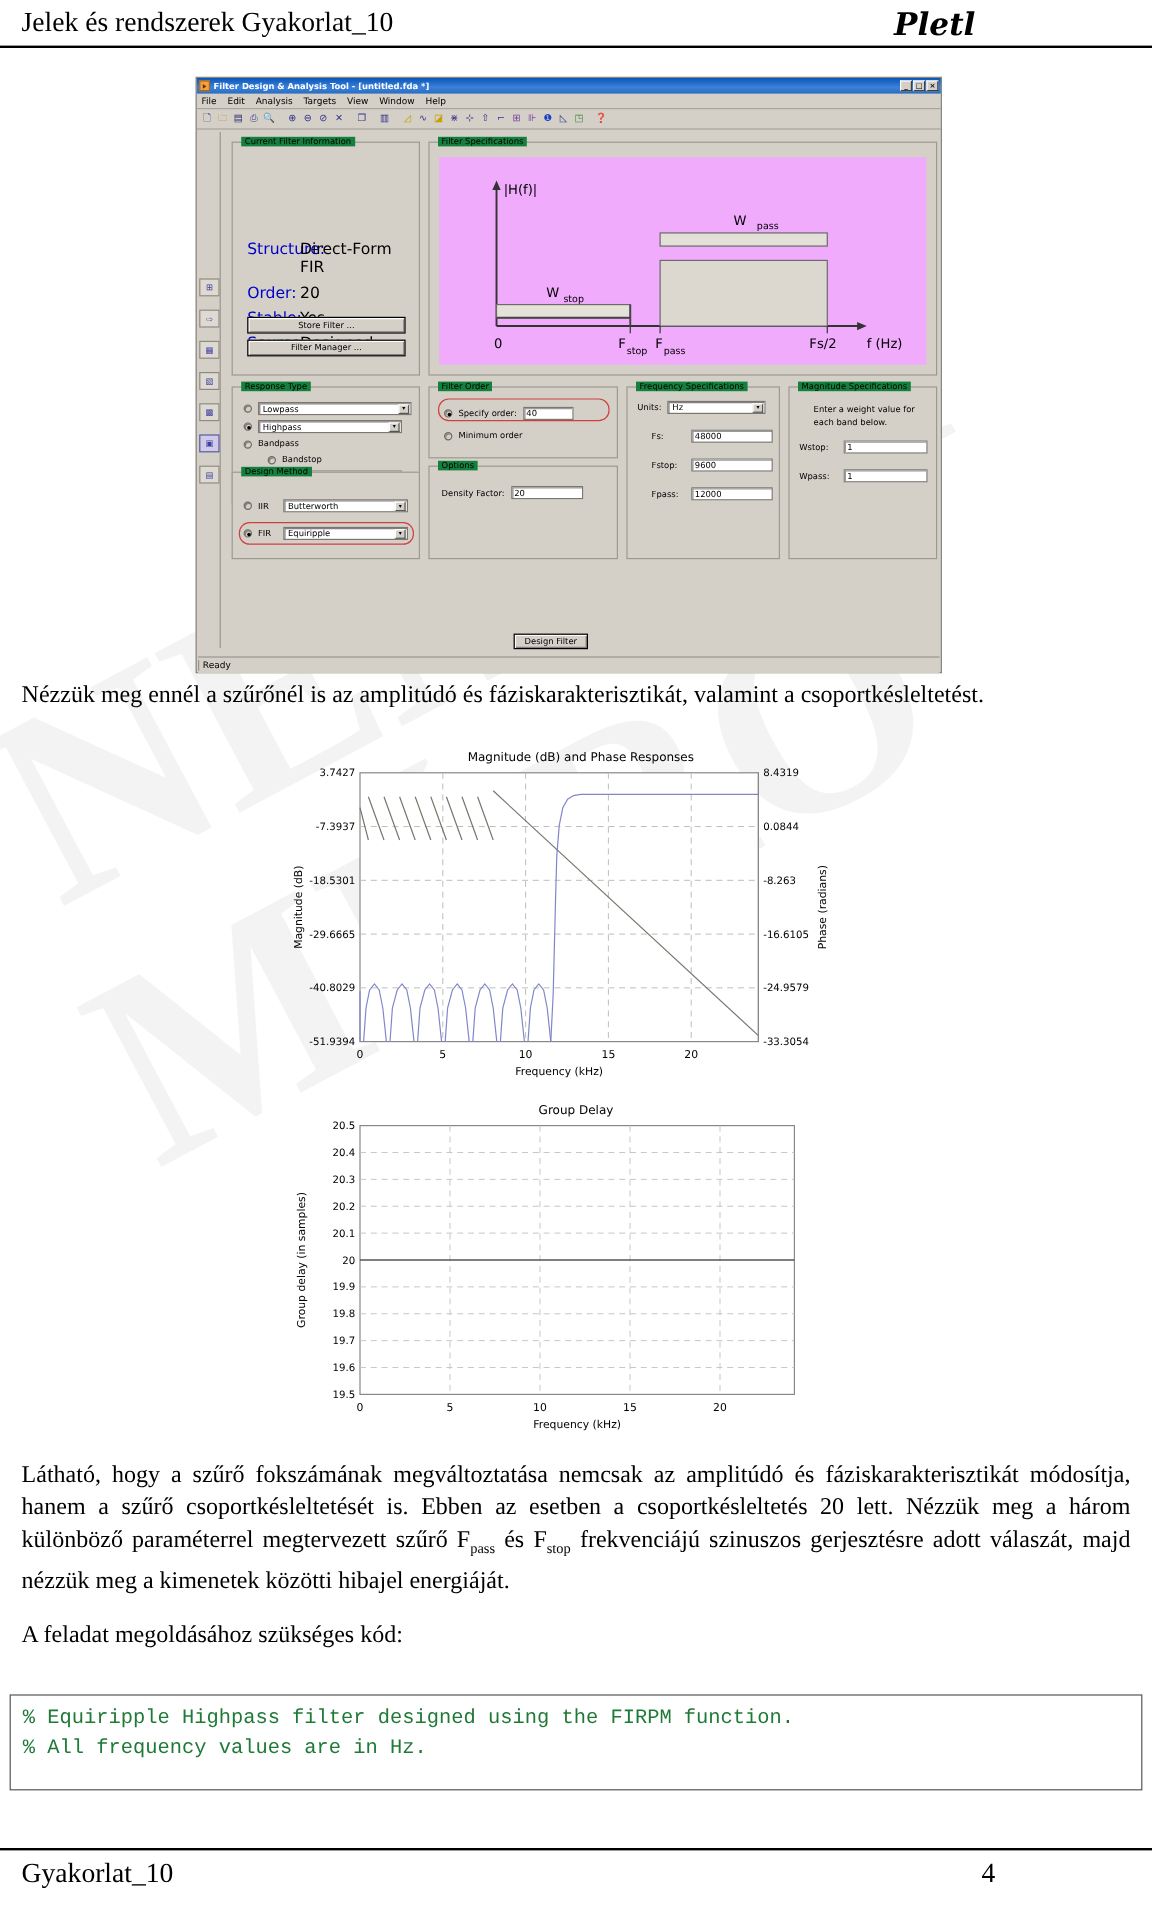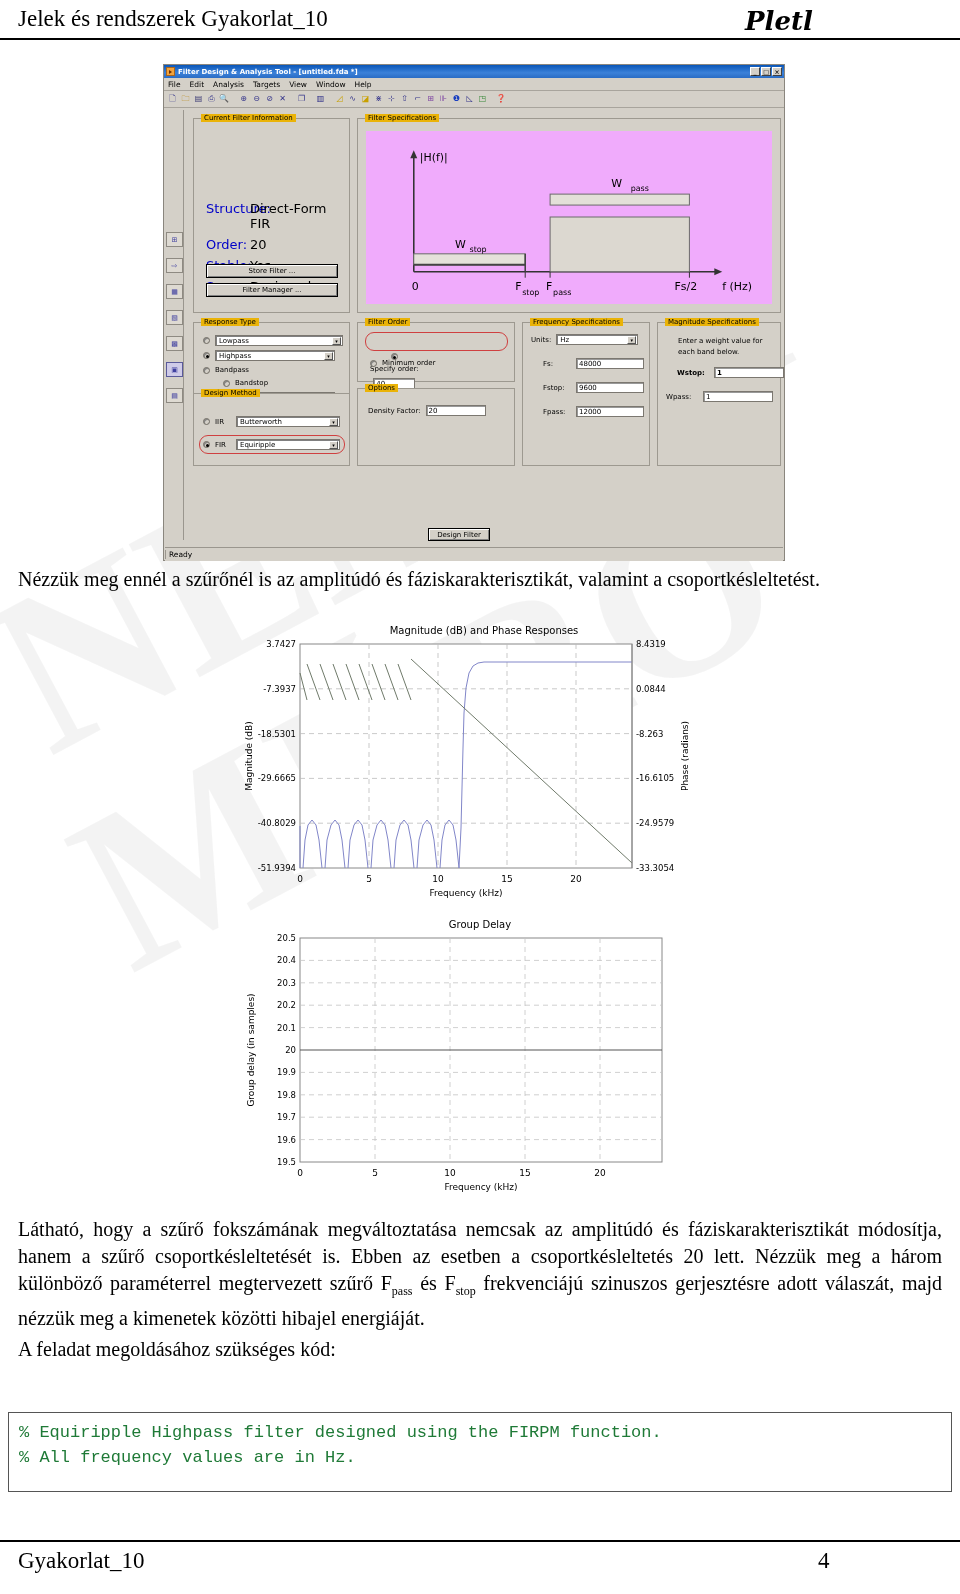--- a/index.html
+++ b/index.html
@@ -101,21 +101,21 @@
   .fda-main {
     position:absolute; left:21px; right:2px; top:2px; bottom:22px;
   }
 
   .group {
     position:absolute; border:1px solid #9d9990;
     background:#d4d0c8;
   }
   .group > .legend {
     position:absolute; left:7px; top:-5px; padding:0 3px;
-    background:#eab308; font-size:7px; color:#000; white-space:nowrap;
+    background:#15803d; font-size:7px; color:#000; white-space:nowrap;
   }
 
   
   #g-cfi { left:8px; top:8px; width:157px; height:195px; }
   .cfi-rows { position:absolute; left:12px; top:82px; font-size:13px; }
   .cfi-row { display:flex; margin-bottom:6px; }
   .cfi-k { width:44px; color:#0000c8; }
   .cfi-v { color:#000; }
   .btn {
     border:1px solid #000; background:#d4d0c8;
@@ -434,21 +434,21 @@
           <span class="combo" style="width:104px">
             <span>Equiripple</span>
             <span class="arrow">▾</span>
           </span>
         </div>
         <div class="red-ring" style="left:5px;top:41px;width:146px;height:19px;"></div>
       </div>
 
       <div class="group" id="g-order">
         <span class="legend">Filter Order</span>
-        <div class="ctl-row" style="position:absolute;left:12px;top:30px;flex-direction:column;">
+        <div class="ctl-row" style="position:absolute;left:12px;top:16px;">
           <span class="radio on"></span>
           <span class="static">Specify order:</span>
           <span class="tfield" style="width:42px">40</span>
         </div>
         <div class="ctl-row" style="position:absolute;left:12px;top:36px;">
           <span class="radio"></span>
           <span class="static">Minimum order</span>
         </div>
         <div class="red-ring" style="left:7px;top:9px;width:143px;height:19px;"></div>
       </div>
@@ -481,21 +481,21 @@
         <div class="ctl-row" style="position:absolute;left:20px;top:83px;">
           <span class="static" style="width:28px">Fpass:</span>
           <span class="tfield" style="width:68px">12000</span>
         </div>
       </div>
 
       <div class="group" id="g-mag">
         <span class="legend">Magnitude Specifications</span>
         <div class="static" style="position:absolute;left:20px;top:14px;">Enter a weight value for</div>
         <div class="static" style="position:absolute;left:20px;top:25px;">each band below.</div>
-        <div class="ctl-row" style="position:absolute;left:19px;top:44px;font-weight:bold;">
+        <div class="ctl-row" style="position:absolute;left:8px;top:44px;">
           <span class="static" style="width:32px">Wstop:</span>
           <span class="tfield" style="width:70px">1</span>
         </div>
         <div class="ctl-row" style="position:absolute;left:8px;top:68px;">
           <span class="static" style="width:32px">Wpass:</span>
           <span class="tfield" style="width:70px">1</span>
         </div>
       </div>
 
       <div class="btn" id="b-design">Design Filter</div>
@@ -622,21 +622,21 @@
       <text x="293" y="266">15</text>
       <text x="368" y="266">20</text>
     </g>
     <text x="249" y="280" text-anchor="middle" font-family="DejaVu Sans, sans-serif" font-size="9" fill="#000">Frequency (kHz)</text>
     <text x="22" y="140" transform="rotate(-90 22 140)" text-anchor="middle" font-family="DejaVu Sans, sans-serif" font-size="9" fill="#000">Group delay (in samples)</text>
   </svg>
 </div>
 
 <div class="para" id="p2">
   <span>Látható, hogy a szűrő fokszámának megváltoztatása nemcsak az amplitúdó és fáziskarakterisztikát módosítja, hanem a szűrő csoportkésleltetését is. Ebben az esetben a csoportkésleltetés 20 lett. Nézzük meg a három különböző paraméterrel megtervezett szűrő F</span><sub>pass</sub><span> és F</span><sub>stop</sub><span> frekvenciájú szinuszos gerjesztésre adott válaszát, majd nézzük meg a kimenetek közötti hibajel energiáját.</span>
-  <div style="margin-top:4px">A feladat megoldásához szükséges kód:</div>
+  <div style="margin-top:18px">A feladat megoldásához szükséges kód:</div>
 </div>
 
 <div class="codebox">
   <div>
     <span class="cm">% Equiripple Highpass filter designed using the FIRPM function.</span>
   </div>
   <div>
     <span class="cm">% All frequency values are in Hz.</span>
   </div>
 </div>

